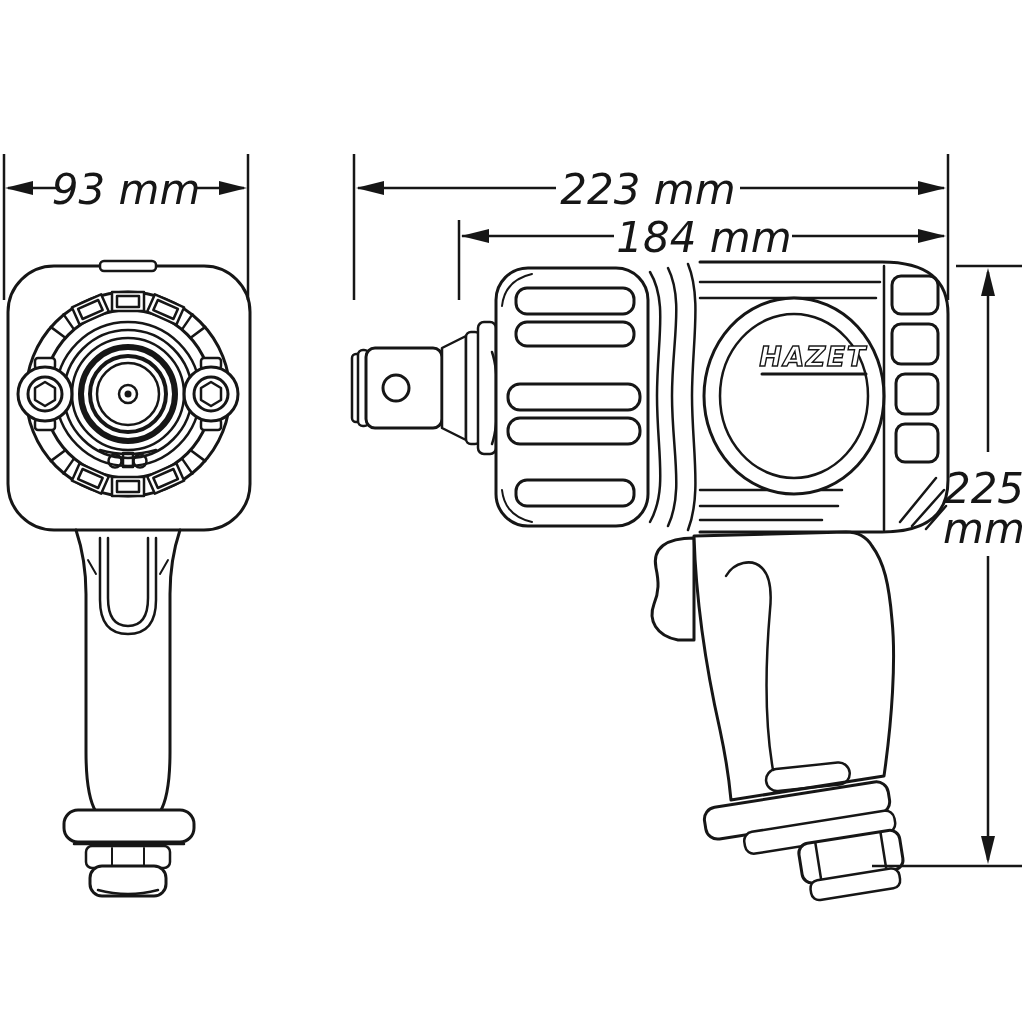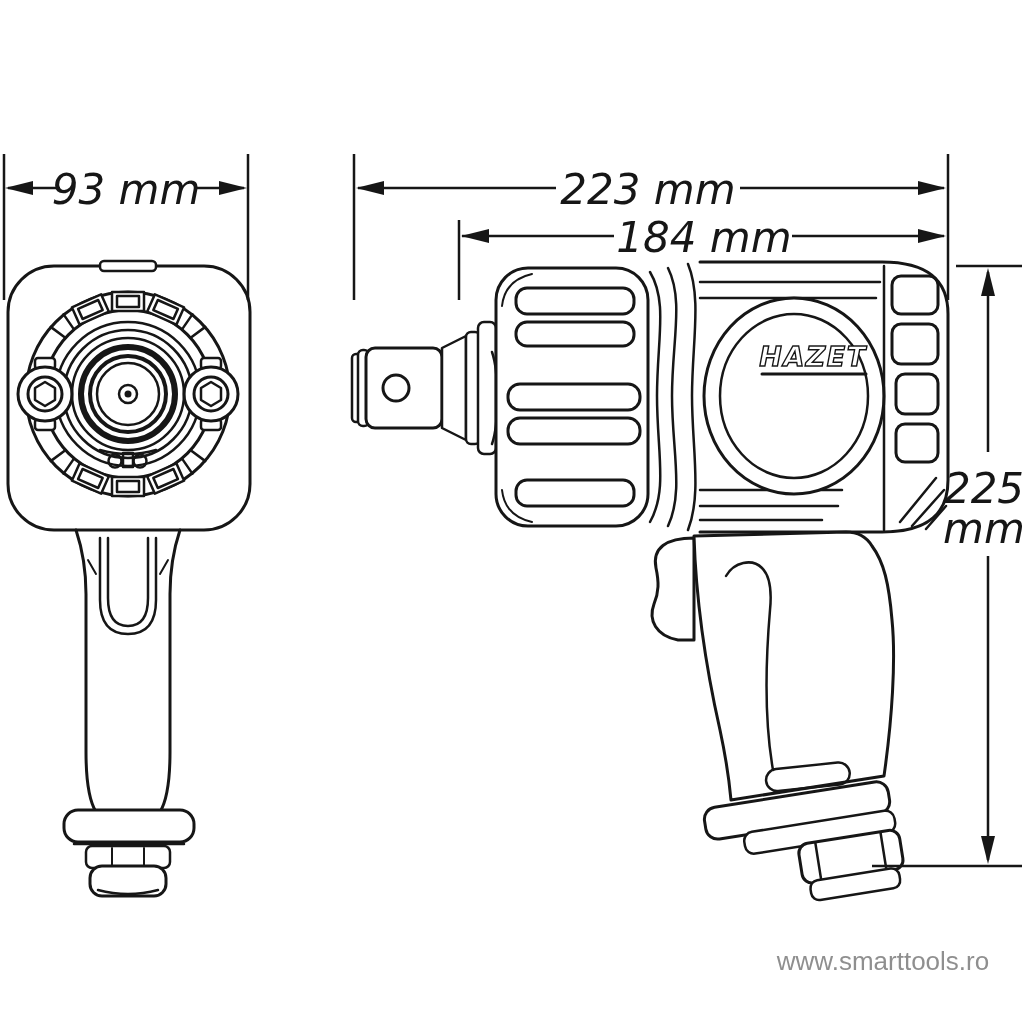--- a/index.html
+++ b/index.html
@@ -219,15 +219,14 @@
 
   <text class="dim-text" x="126" y="204" text-anchor="middle">93 mm</text>
   <text class="dim-text" x="648" y="204" text-anchor="middle">223 mm</text>
   <text class="dim-text" x="704" y="252" text-anchor="middle">184 mm</text>
   <text class="dim-text" x="984" y="503" text-anchor="middle">225</text>
   <text class="dim-text" x="984" y="543" text-anchor="middle">mm</text>
 
   <text class="logo-text" x="813" y="366" text-anchor="middle">HAZET</text>
 </svg>
 
-<div class="watermark">www.smarttools.ro</div>
 
 </div>
 
 </body></html>

